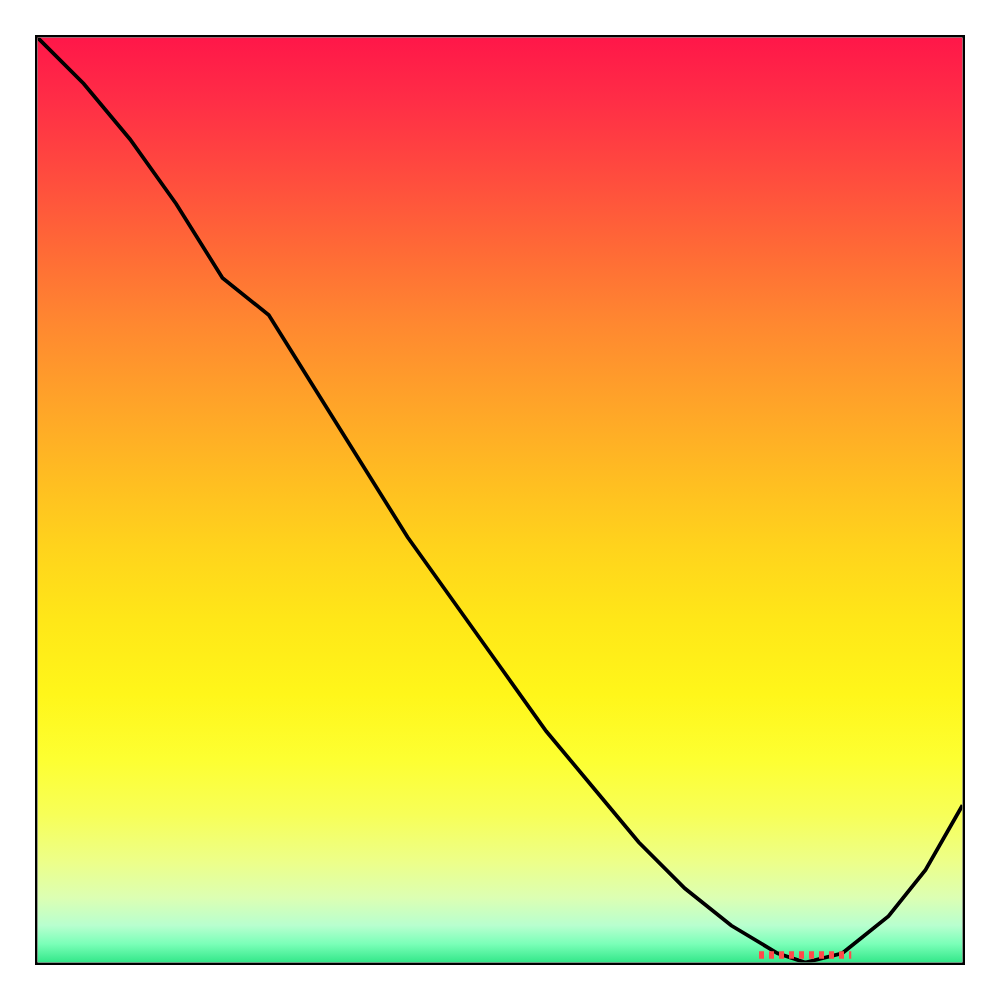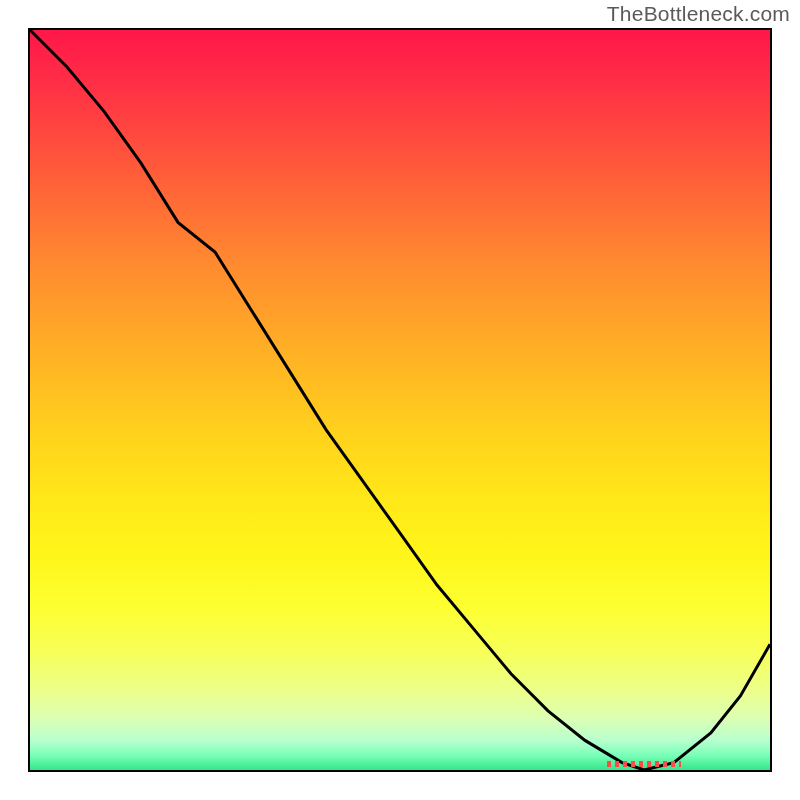--- a/index.html
+++ b/index.html
@@ -75,21 +75,20 @@
       #ff4a4a 4px,
       transparent 4px,
       transparent 8px
     );
   }
 </style>
 </head>
 <body>
 
 <div class="canvas">
-  <div class="watermark">TheBottleneck.com</div>
 
   <div class="plot-frame">
     <div class="gradient"></div>
 
     <svg class="curve" viewBox="0 0 740 740" preserveAspectRatio="none">
       <polyline id="curve-line" fill="none" stroke="#000000" stroke-width="3" points="0.0,0.0 37.0,37.0 74.0,81.4 111.0,133.2 148.0,192.4 185.0,222.0 222.0,281.2 259.0,340.4 296.0,399.6 333.0,451.4 370.0,503.2 407.0,555.0 444.0,599.4 481.0,643.8 518.0,680.8 555.0,710.4 592.0,732.6 614.2,740.0 643.8,732.6 680.8,703.0 710.4,666.0 740.0,614.2"></polyline>
     </svg>
 
     <div id="marker" class="marker" style="left: 577.2px; width: 74px;"></div>
   </div>

